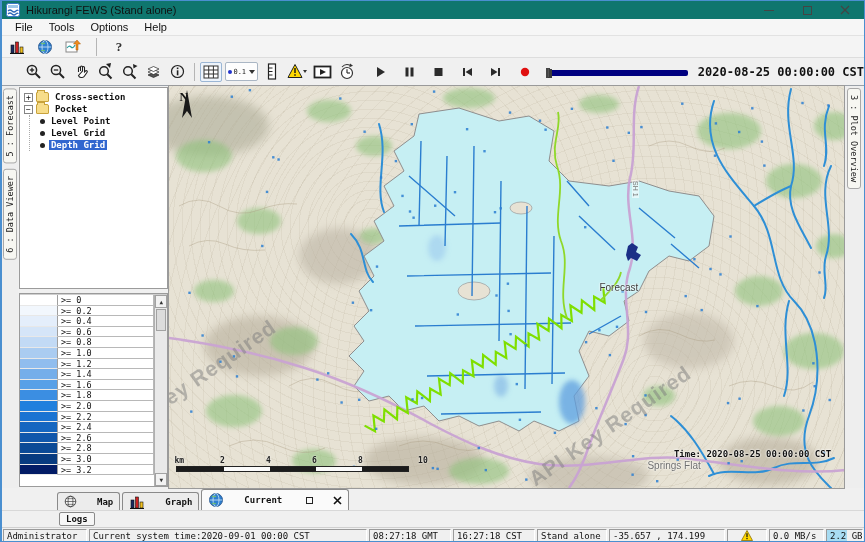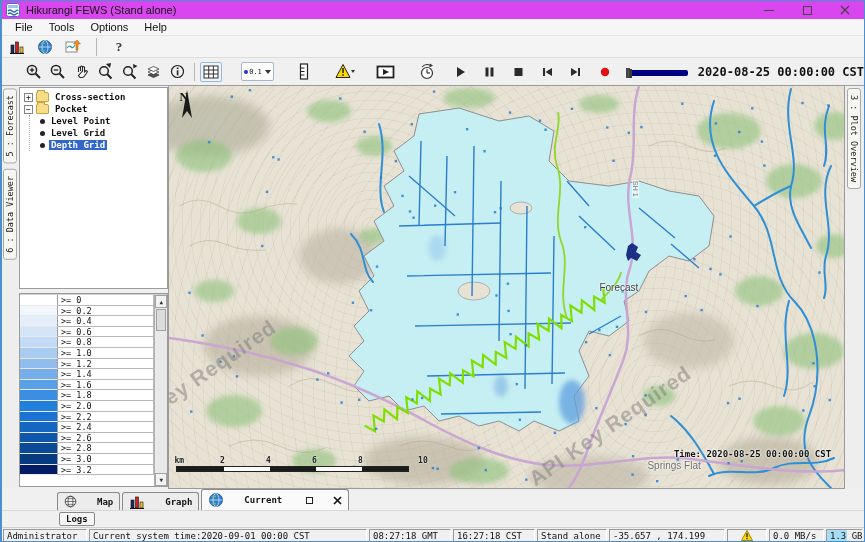--- a/index.html
+++ b/index.html
@@ -1,21 +1,21 @@
 <!DOCTYPE html>
 <html><head>
 <meta charset="utf-8">
 <style>
   * { margin:0; padding:0; box-sizing:border-box; }
   body { background:#888; font-family:"DejaVu Sans Mono", monospace; }
   .win { position:relative; width:865px; height:542px; background:#f0f0f0;
          border:1px solid #4a8fd0; border-left:2px solid #4a8fd0; overflow:hidden; }
 
   
-  .titlebar { height:18px; background:#d946ef; display:flex; align-items:center; padding-left:4px;text-align:center; }
+  .titlebar { height:18px; background:#0f766e; display:flex; align-items:center; padding-left:4px;text-align:center; }
   .appicon { width:14px; height:14px; display:inline-flex; }
   .title { font-family:"Liberation Sans", sans-serif; font-size:11px; color:#111; margin-left:6px; white-space:nowrap; }
   .wctrls { margin-left:auto; display:flex; height:100%; }
   .wc { width:38px; display:flex; align-items:center; justify-content:center; color:#444; cursor:default; }
   .wc-min-bar { width:10px; height:1px; background:#444; }
   .wc-max-box { width:9px; height:9px; border:1px solid #444; }
 
   
   .menubar { height:17px; background:#f6f6f6; border-bottom:1px solid #e2e2e2;
              display:flex; align-items:center; padding-left:5px;
@@ -264,21 +264,21 @@
           <span style="display: inline-flex;">
             <svg width="17" height="17" viewBox="0 0 17 17">
               <circle cx="8.5" cy="8.5" r="6" fill="none" stroke="#222" stroke-width="1.2"></circle>
               <rect x="7.8" y="4.5" width="1.6" height="1.6" fill="#222"></rect>
               <rect x="7.8" y="7.3" width="1.6" height="5" fill="#222"></rect>
             </svg>
           </span>
         </span>
       </span>
     <span class="tsep"></span>
-    <span id="dispgrp" style="display:flex;align-items:center;gap:16px;">
+    <span id="dispgrp" style="display:flex;align-items:center;">
         <span class="tbtn btn-box">
           <span style="display: inline-flex;">
             <svg width="16" height="14" viewBox="0 0 16 14">
               <rect x="1" y="1" width="14" height="12" fill="#fff" stroke="#333"></rect>
               <line x1="1" y1="5" x2="15" y2="5" stroke="#333"></line>
               <line x1="1" y1="9" x2="15" y2="9" stroke="#333"></line>
               <line x1="5.7" y1="1" x2="5.7" y2="13" stroke="#333"></line>
               <line x1="10.4" y1="1" x2="10.4" y2="13" stroke="#333"></line>
             </svg>
           </span>
@@ -791,15 +791,15 @@
     <span class="scell" style="width:82px;">08:27:18 GMT</span>
     <span class="scell" style="width:82px;">16:27:18 CST</span>
     <span class="scell" style="width:70px;">Stand alone</span>
     <span class="scell" style="width:116px;">-35.657 , 174.199</span>
     <span class="scell" style="width:40px; text-align:center;"><svg width="12" height="11" viewBox="0 0 12 11">
           <polygon points="6,0.5 11.5,10.5 0.5,10.5" fill="#ffd800" stroke="#8a6d00" stroke-width=".8"></polygon>
           <rect x="5.4" y="3.2" width="1.2" height="4" fill="#111"></rect>
           <rect x="5.4" y="8" width="1.2" height="1.2" fill="#111"></rect>
         </svg></span>
     <span class="scell" style="width:55px;">0.0 MB/s</span>
-    <span class="scell" style="flex:1;"><span class="memfill"></span><span class="memtxt">1.3 GB</span></span>
+    <span class="scell" style="flex:1;"><span class="memfill"></span><span class="memtxt">2.2 GB</span></span>
   </div>
 </div>
 
 </body></html>

